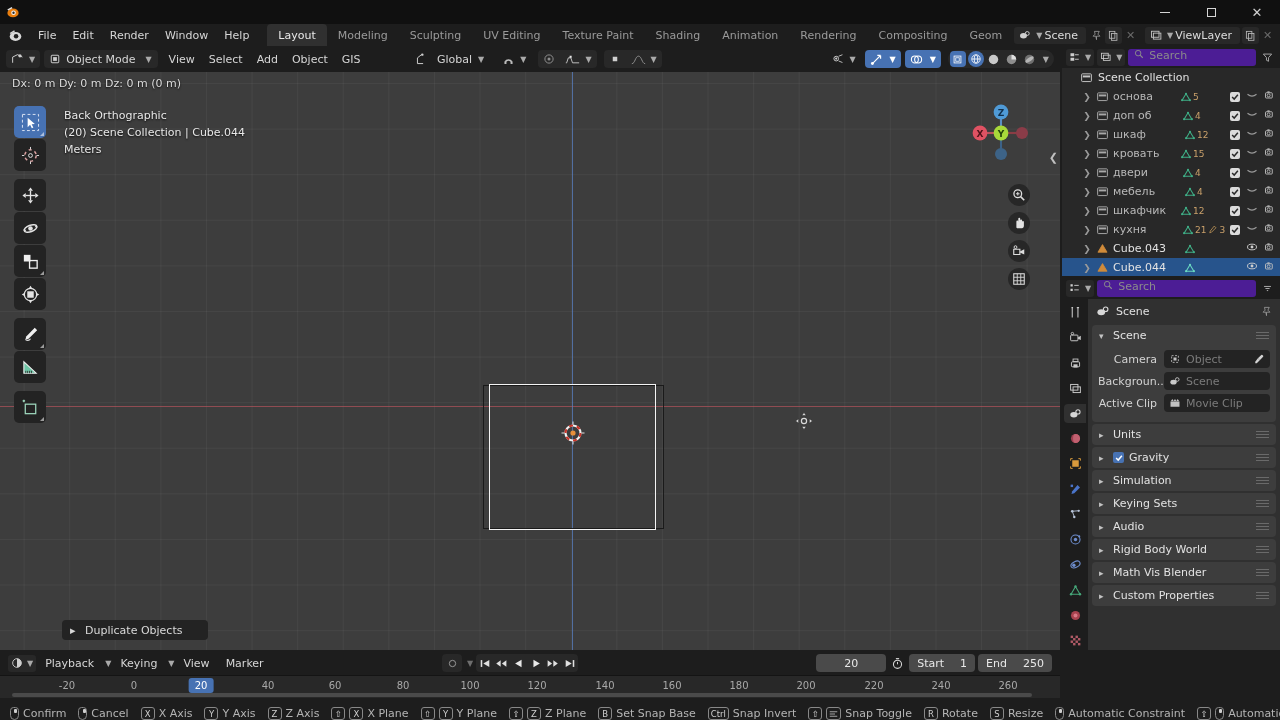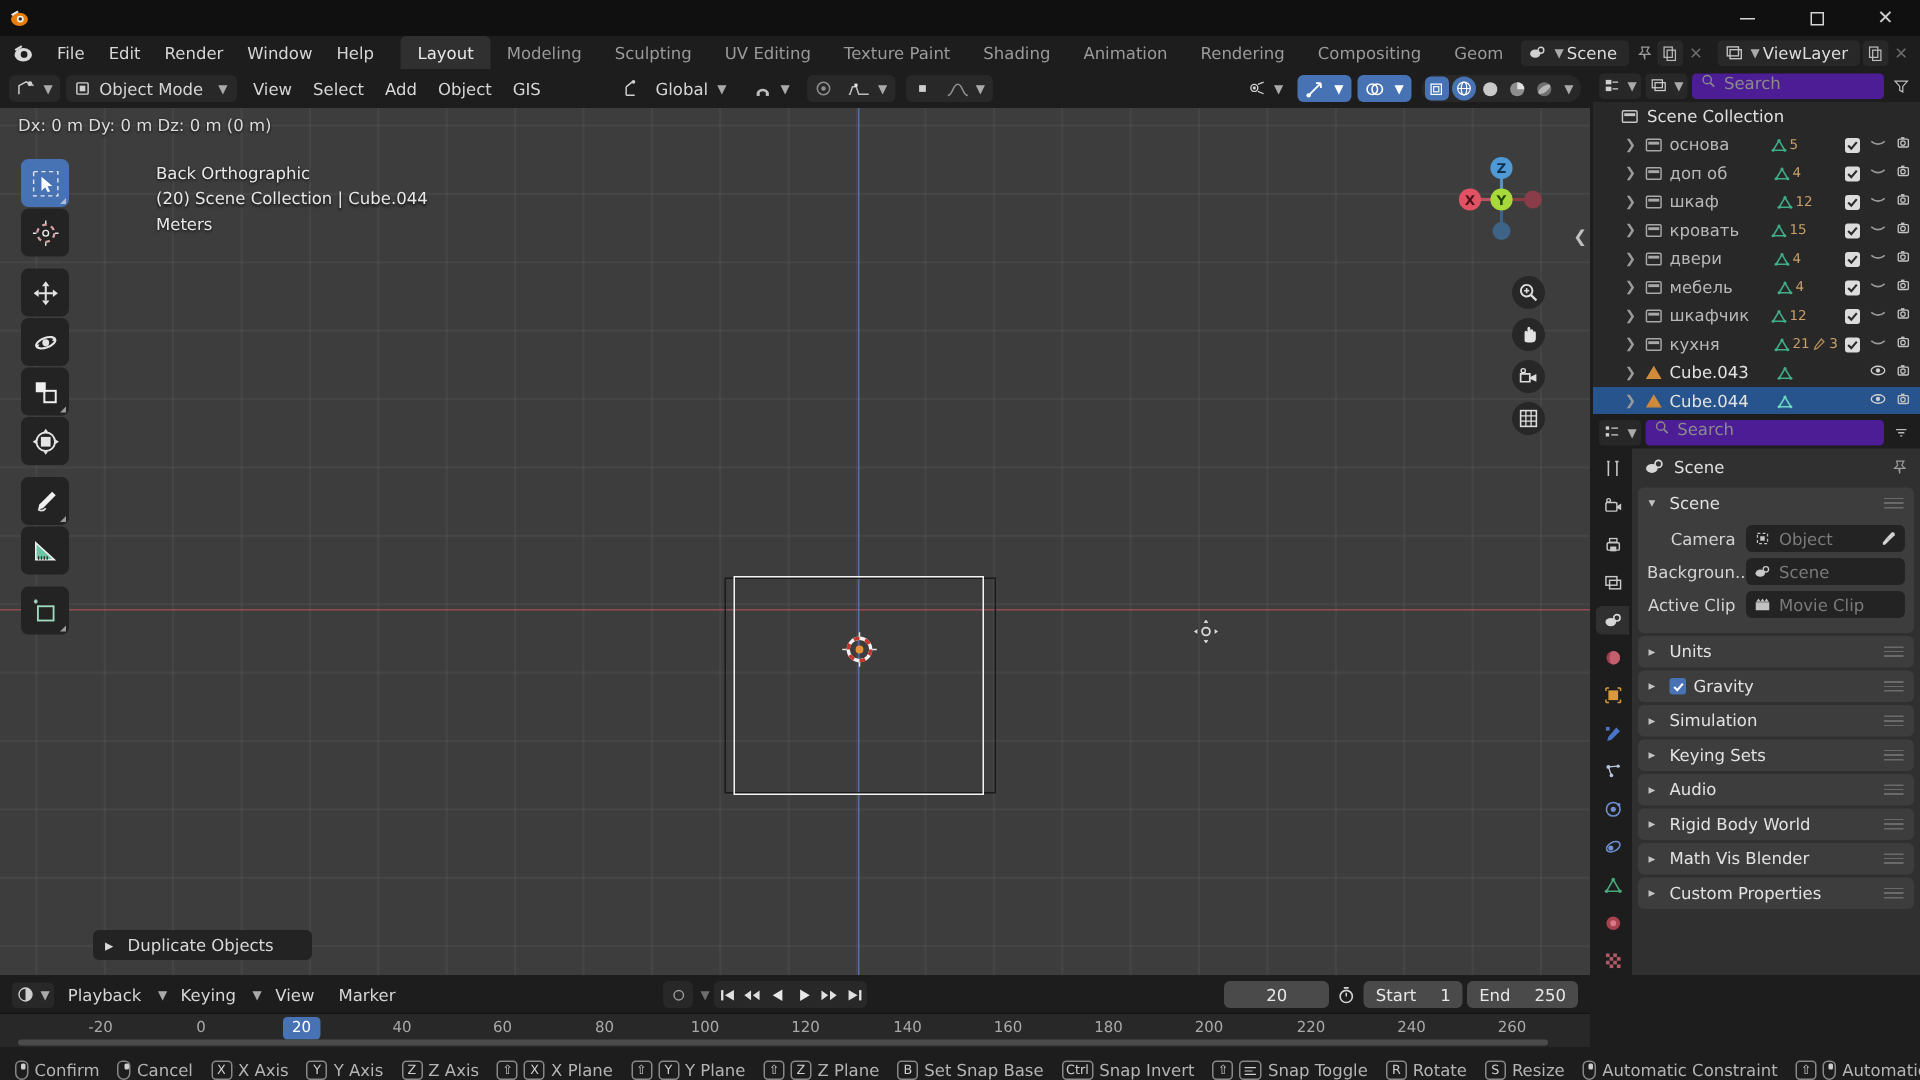--- a/index.html
+++ b/index.html
@@ -119,21 +119,21 @@
   .cube-sel {
     position:absolute; left:489px; top:312px; width:167px; height:146px;
     border:1.6px solid #f4f4f4;
   }
   .cursor3d { position:absolute; left:561px; top:349px; width:24px; height:24px; }
   .move-cursor { position:absolute; left:795px; top:340px; width:18px; height:18px; }
 
   
   .vp-info {
     position:absolute; left:64px; top:61px; line-height:17px;
-    font-size:11px; color:#e8e8e8; z-index:4; text-shadow:0 1px 2px rgba(0,0,0,.85);margin-left:40px;
+    font-size:11px; color:#e8e8e8; z-index:4; text-shadow:0 1px 2px rgba(0,0,0,.85);
   }
   .vp-delta {
     position:absolute; left:12px; top:31px; font-size:11px; color:#dcdcdc; z-index:4;
     text-shadow:0 1px 2px rgba(0,0,0,.85);
   }
 
   
   .vp-tools {
     position:absolute; left:14px; top:60px; width:32px; z-index:5;
     display:flex; flex-direction:column;

